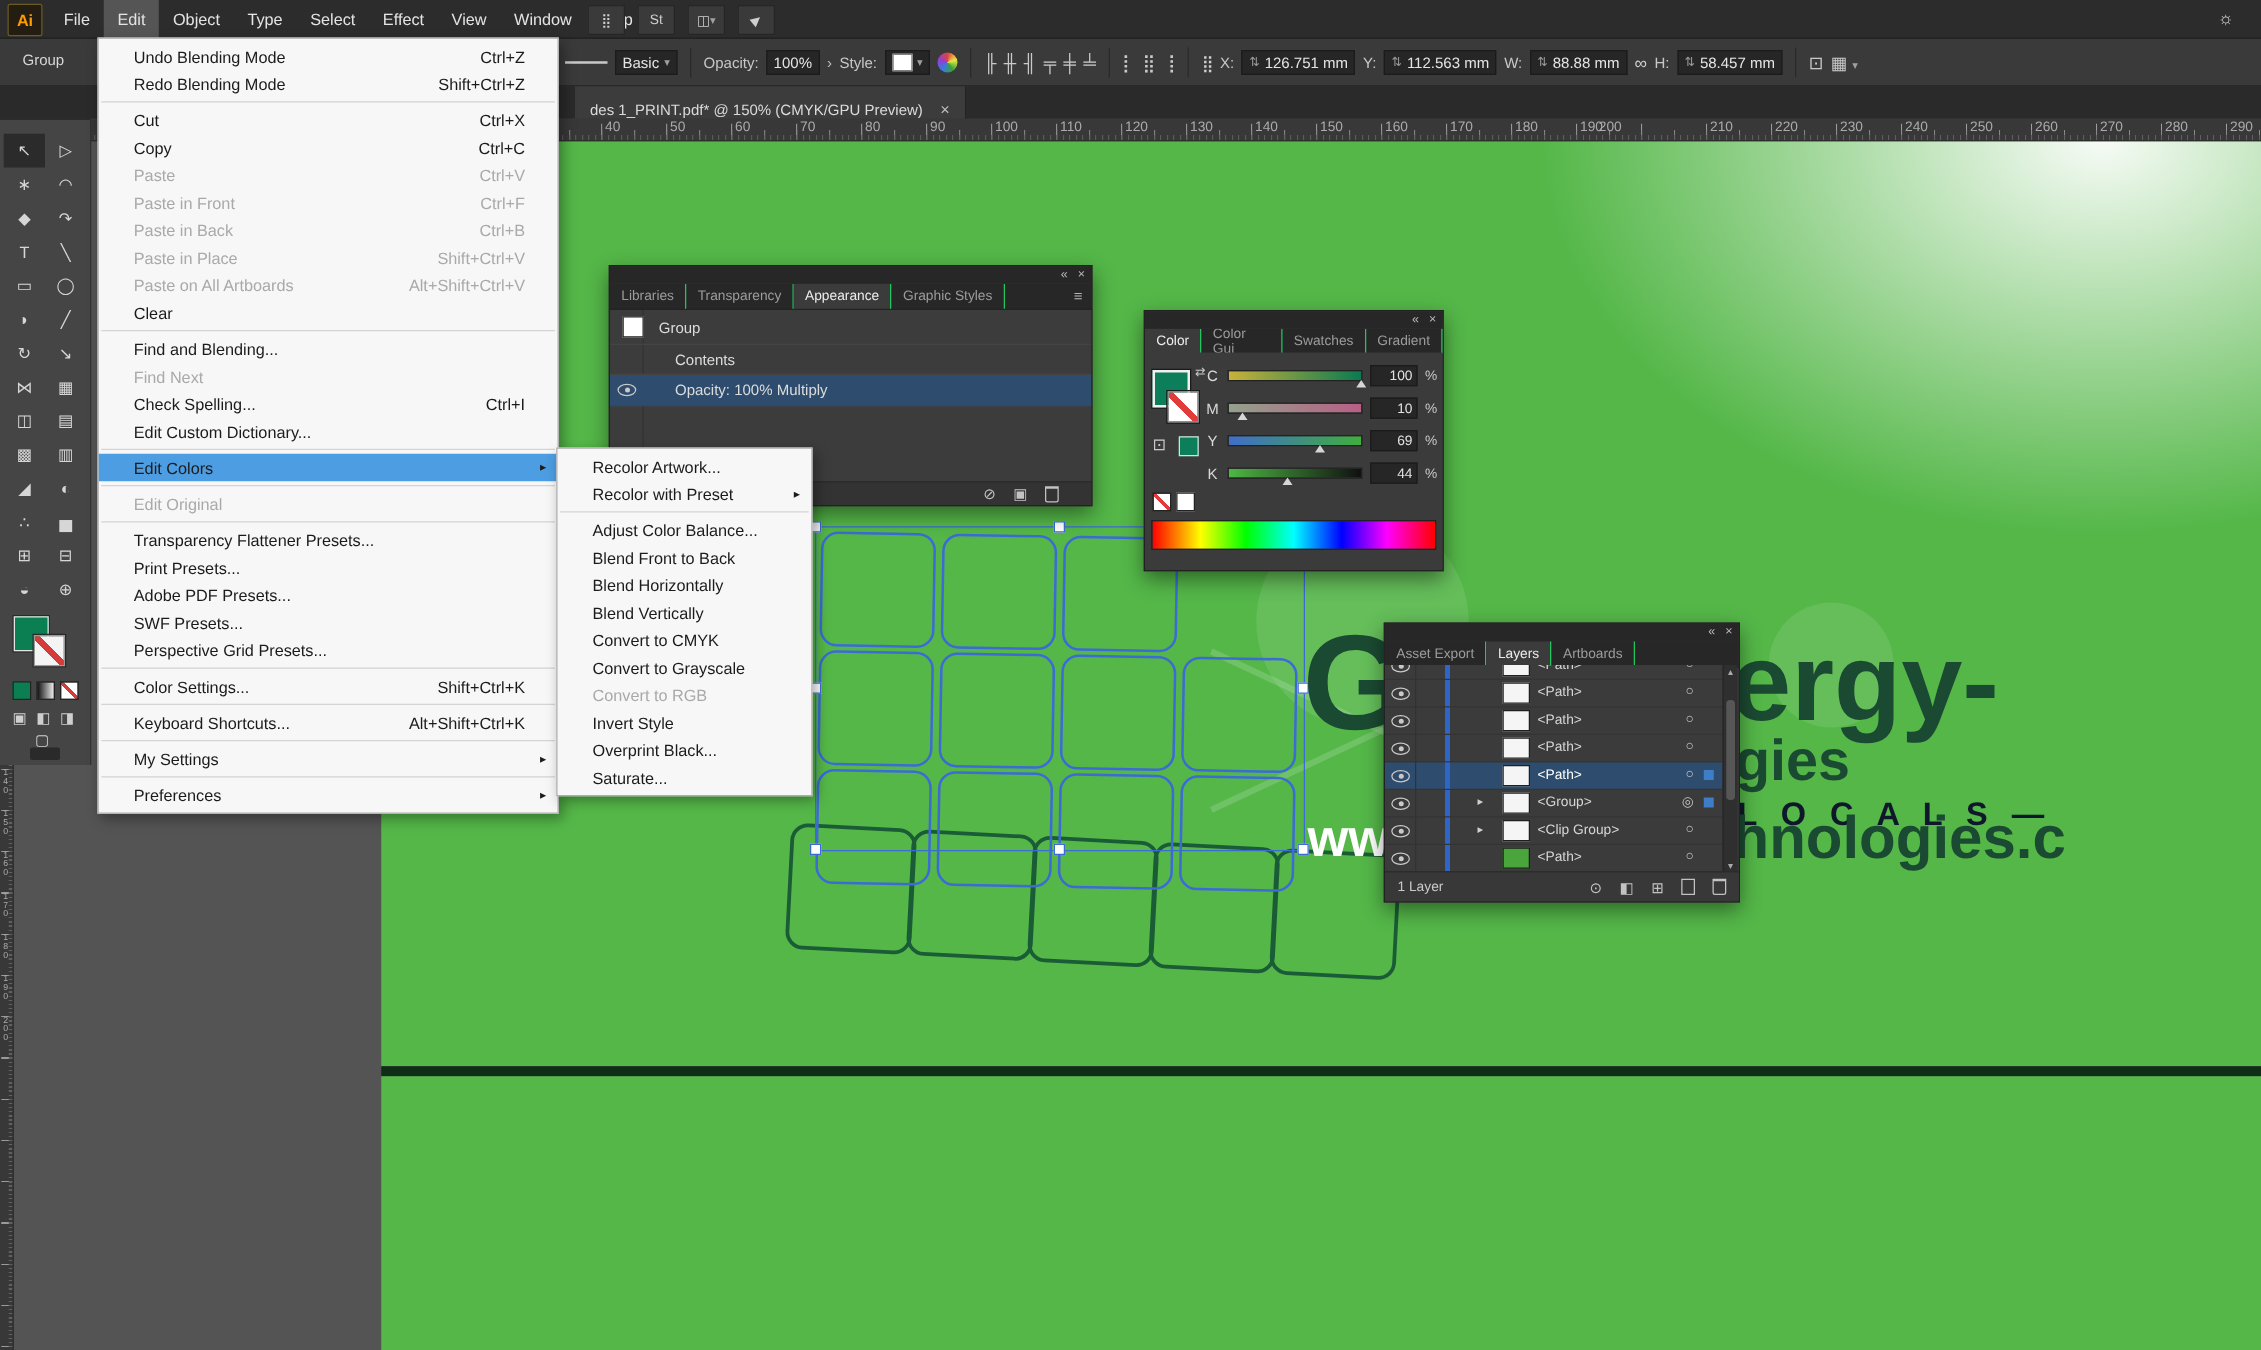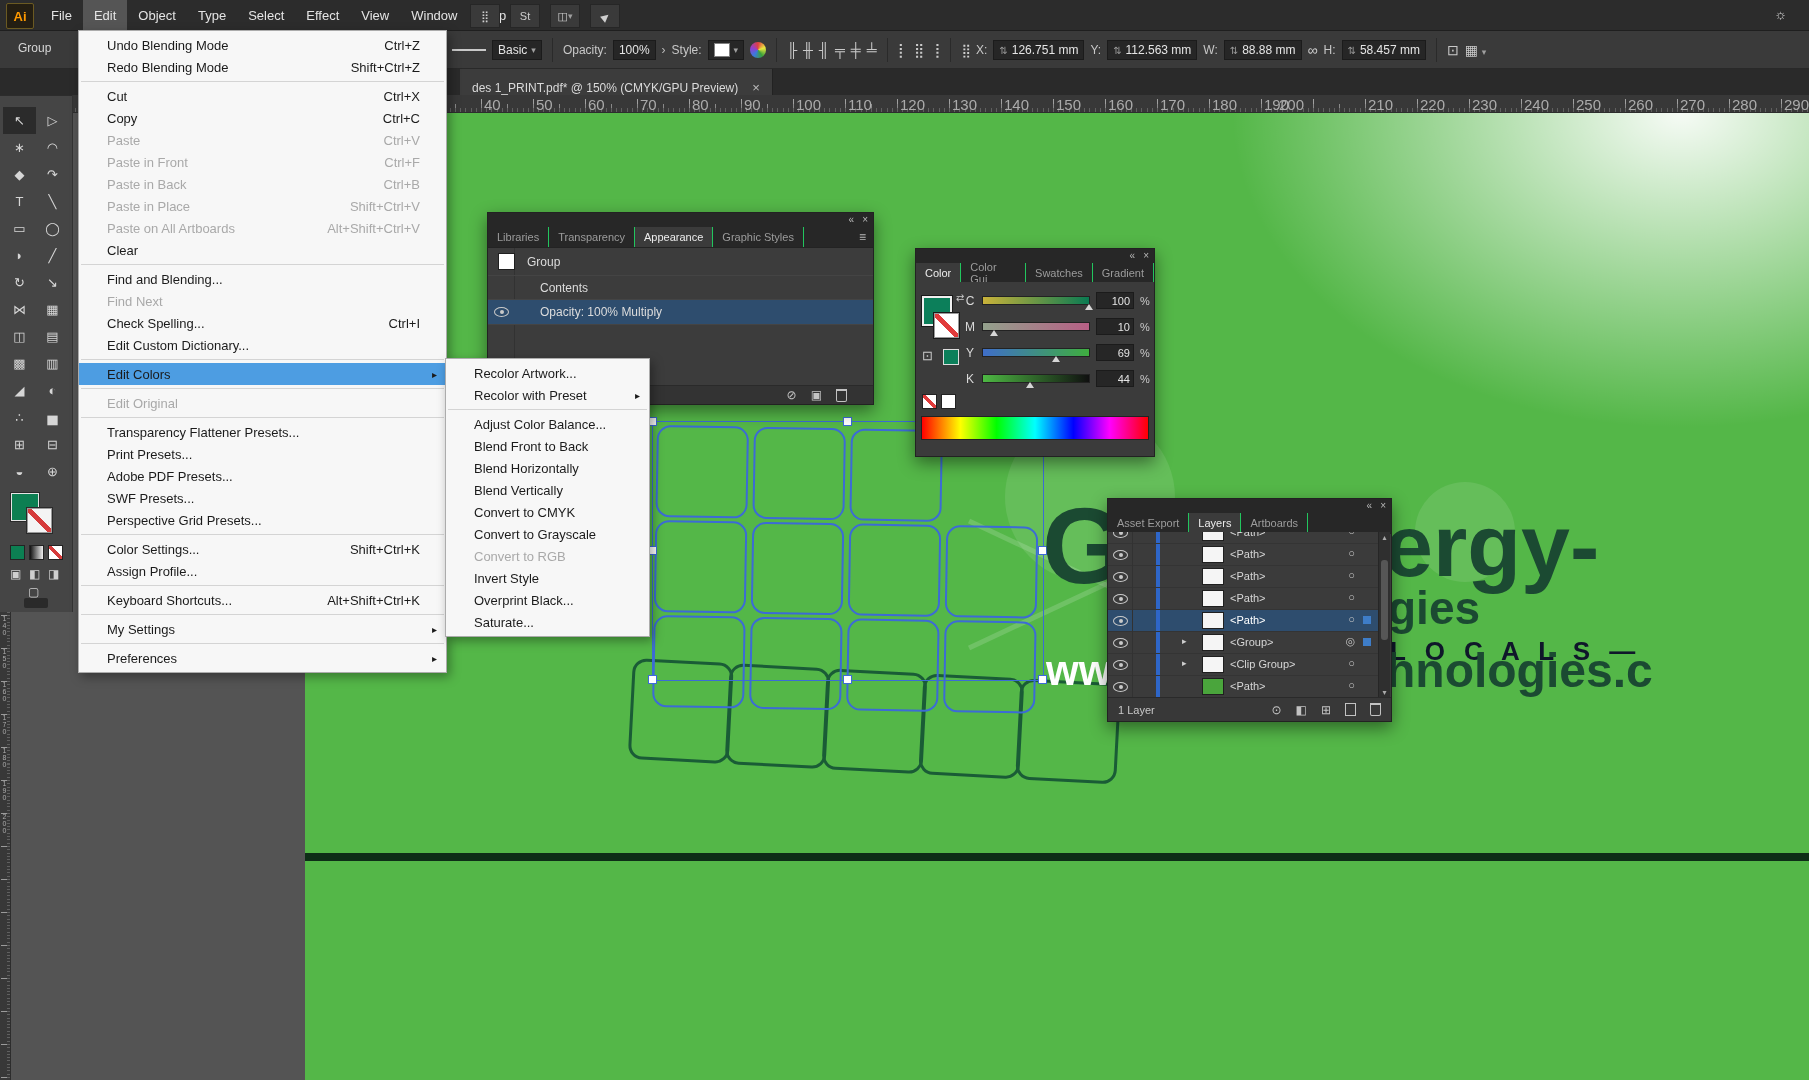--- a/index.html
+++ b/index.html
@@ -48,21 +48,21 @@
   #artwork-header .x{position:absolute;right:3px;top:6px;font-size:10px;color:#bdbdbd}
 
   
   #ruler-h{position:absolute;left:10px;top:95px;width:1799px;height:17px;background:#383838;border-bottom:1px solid #2d2d2d;z-index:15;
     background-image:
       repeating-linear-gradient(90deg,#606060 0 1px,transparent 1px 5.2px),
       repeating-linear-gradient(90deg,#8a8a8a 0 1px,transparent 1px 26px),
       repeating-linear-gradient(90deg,#a0a0a0 0 1px,transparent 1px 52px);
     background-size:100% 4px,100% 8px,100% 13px;
     background-position:3px bottom,3px bottom,3px bottom;background-repeat:repeat-x}
-  .hr-label{position:absolute;top:1px;font-size:15px;color:#ababab}
+  .hr-label{position:absolute;top:1px;font-size:11px;color:#ababab}
   #ruler-v{position:absolute;left:0;top:112px;width:10px;height:968px;background:#383838;border-right:1px solid #2d2d2d;z-index:5;
     background-image:
       repeating-linear-gradient(180deg,#606060 0 1px,transparent 1px 3.3px),
       repeating-linear-gradient(180deg,#9a9a9a 0 1px,transparent 1px 33px);
     background-size:3px 100%,9px 100%;
     background-position:100% 8px,100% 8px;background-repeat:no-repeat}
   .vr-label{position:absolute;left:1px;font-size:7px;line-height:7px;color:#ababab;text-align:center;width:7px}
 
   
   #toolbar{position:absolute;left:0;top:95px;width:72px;height:517px;background:#454545;border-right:1px solid #333;z-index:16}
@@ -663,23 +663,20 @@
         <span>SWF Presets...</span>
       </div>
       <div class="menu-item">
         <span>Perspective Grid Presets...</span>
       </div>
       <div class="menu-sep"></div>
       <div class="menu-item">
         <span>Color Settings...</span>
         <span class="shortcut">Shift+Ctrl+K</span>
       </div>
-      <div class="menu-item">
-        <span>Assign Profile...</span>
-      </div>
       <div class="menu-sep"></div>
       <div class="menu-item">
         <span>Keyboard Shortcuts...</span>
         <span class="shortcut">Alt+Shift+Ctrl+K</span>
       </div>
       <div class="menu-sep"></div>
       <div class="menu-item">
         <span>My Settings</span>
         <span class="sub-arrow">▸</span>
       </div>

